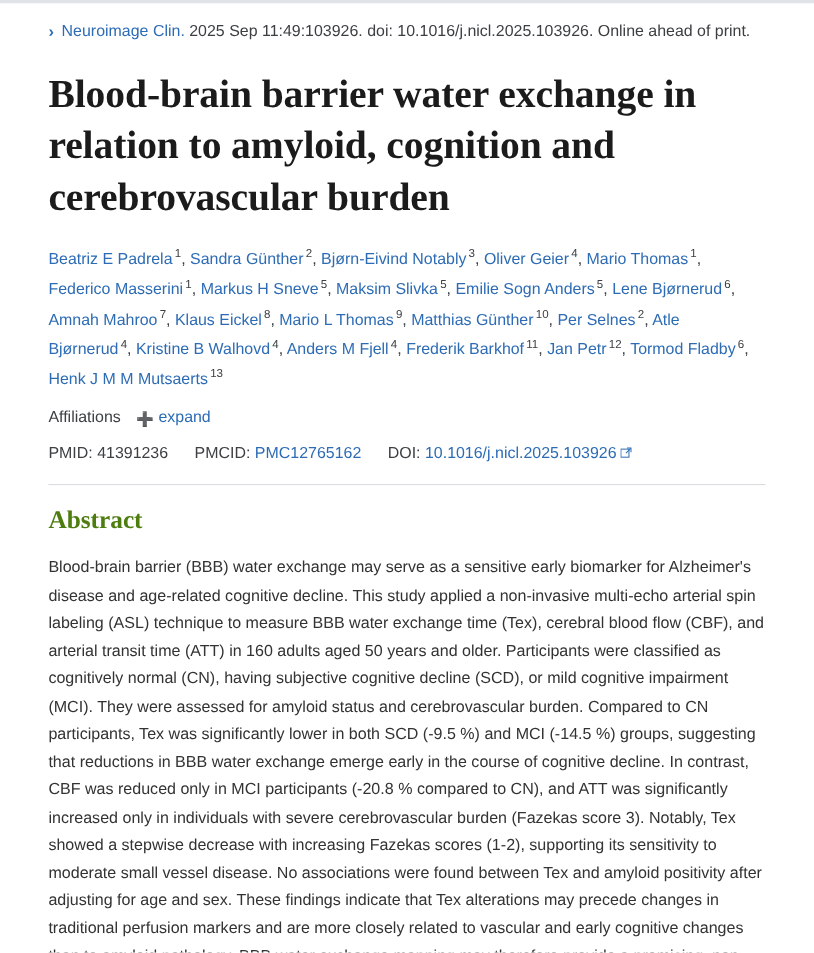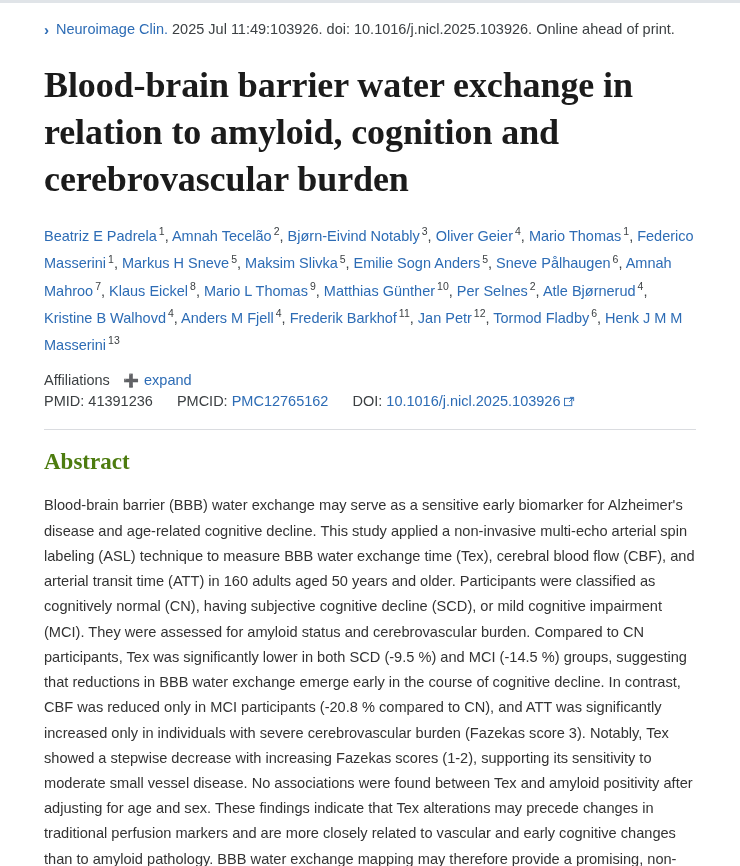--- a/index.html
+++ b/index.html
@@ -102,21 +102,21 @@
     cursor: pointer;
     display: inline-flex;
     align-items: center;
   }
   .plus {
     font-size: 13px;
     margin-right: 4px;
     color: #2d6cb5;
   }
   .ids-row {
-    margin-top: 5px;
+    margin-top: 16px;
     font-size: 14.5px;
     color: #3c4043;
   }
   .ids-row .lbl { color: #3c4043; }
   .ids-row .lnk {
     color: #2d6cb5;
     text-decoration: none;
     cursor: pointer;
   }
   .gap { display: inline-block; width: 16px; }
@@ -156,49 +156,49 @@
 </head>
 <body>
 
 <div class="page">
 
   <div class="top-rule"></div>
 
   <div class="journal-line">
     <span class="chevron">›</span>
     <span>
-      <a class="journal-name" href="#">Neuroimage Clin.</a><span class="journal-rest">2025 Jul 11:49:103926. doi: 10.1016/j.nicl.2025.103926. Online ahead of print.</span>
+      <a class="journal-name" href="#">Neuroimage Clin.</a><span class="journal-rest">2025 Sep 11:49:103926. doi: 10.1016/j.nicl.2025.103926. Online ahead of print.</span>
     </span>
   </div>
 
   <h1 class="title">Blood-brain barrier water exchange in relation to amyloid, cognition and cerebrovascular burden</h1>
 
   <div class="authors">
     <span><a class="author" href="#">Beatriz E Padrela</a><span class="sup">1</span><span class="comma">, </span></span>
-    <span><a class="author" href="#">Amnah Tecelão</a><span class="sup">2</span><span class="comma">, </span></span>
+    <span><a class="author" href="#">Sandra Günther</a><span class="sup">2</span><span class="comma">, </span></span>
     <span><a class="author" href="#">Bjørn-Eivind Notably</a><span class="sup">3</span><span class="comma">, </span></span>
     <span><a class="author" href="#">Oliver Geier</a><span class="sup">4</span><span class="comma">, </span></span>
     <span><a class="author" href="#">Mario Thomas</a><span class="sup">1</span><span class="comma">, </span></span>
     <span><a class="author" href="#">Federico Masserini</a><span class="sup">1</span><span class="comma">, </span></span>
     <span><a class="author" href="#">Markus H Sneve</a><span class="sup">5</span><span class="comma">, </span></span>
     <span><a class="author" href="#">Maksim Slivka</a><span class="sup">5</span><span class="comma">, </span></span>
     <span><a class="author" href="#">Emilie Sogn Anders</a><span class="sup">5</span><span class="comma">, </span></span>
-    <span><a class="author" href="#">Sneve Pålhaugen</a><span class="sup">6</span><span class="comma">, </span></span>
+    <span><a class="author" href="#">Lene Bjørnerud</a><span class="sup">6</span><span class="comma">, </span></span>
     <span><a class="author" href="#">Amnah Mahroo</a><span class="sup">7</span><span class="comma">, </span></span>
     <span><a class="author" href="#">Klaus Eickel</a><span class="sup">8</span><span class="comma">, </span></span>
     <span><a class="author" href="#">Mario L Thomas</a><span class="sup">9</span><span class="comma">, </span></span>
     <span><a class="author" href="#">Matthias Günther</a><span class="sup">10</span><span class="comma">, </span></span>
     <span><a class="author" href="#">Per Selnes</a><span class="sup">2</span><span class="comma">, </span></span>
     <span><a class="author" href="#">Atle Bjørnerud</a><span class="sup">4</span><span class="comma">, </span></span>
     <span><a class="author" href="#">Kristine B Walhovd</a><span class="sup">4</span><span class="comma">, </span></span>
     <span><a class="author" href="#">Anders M Fjell</a><span class="sup">4</span><span class="comma">, </span></span>
     <span><a class="author" href="#">Frederik Barkhof</a><span class="sup">11</span><span class="comma">, </span></span>
     <span><a class="author" href="#">Jan Petr</a><span class="sup">12</span><span class="comma">, </span></span>
     <span><a class="author" href="#">Tormod Fladby</a><span class="sup">6</span><span class="comma">, </span></span>
-    <span><a class="author" href="#">Henk J M M Masserini</a><span class="sup">13</span></span>
+    <span><a class="author" href="#">Henk J M M Mutsaerts</a><span class="sup">13</span></span>
   </div>
 
   <div class="aff-row">
     <span>Affiliations</span>
     <span class="expand">
       <span class="plus">➕</span>
       <span>expand</span>
     </span>
   </div>
 

